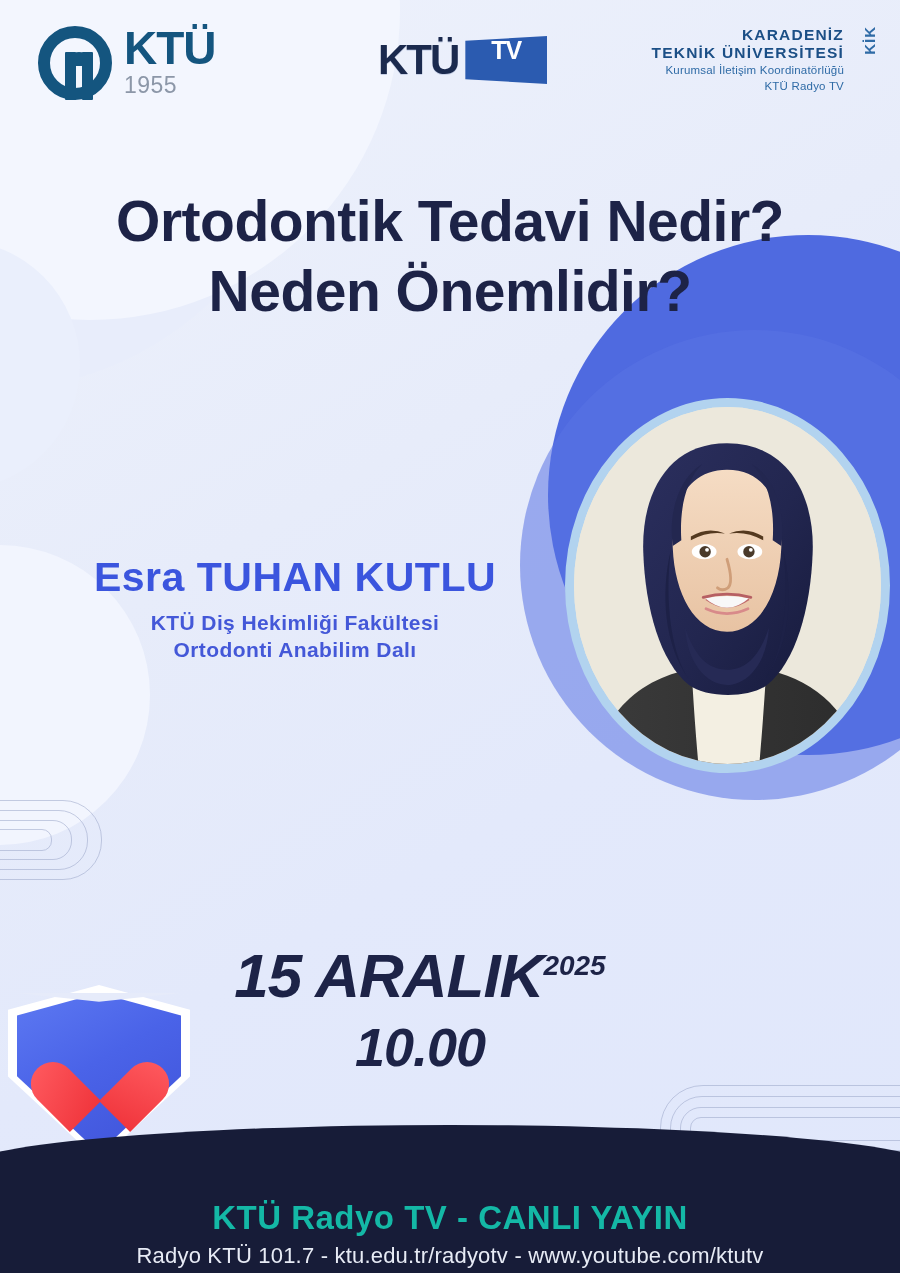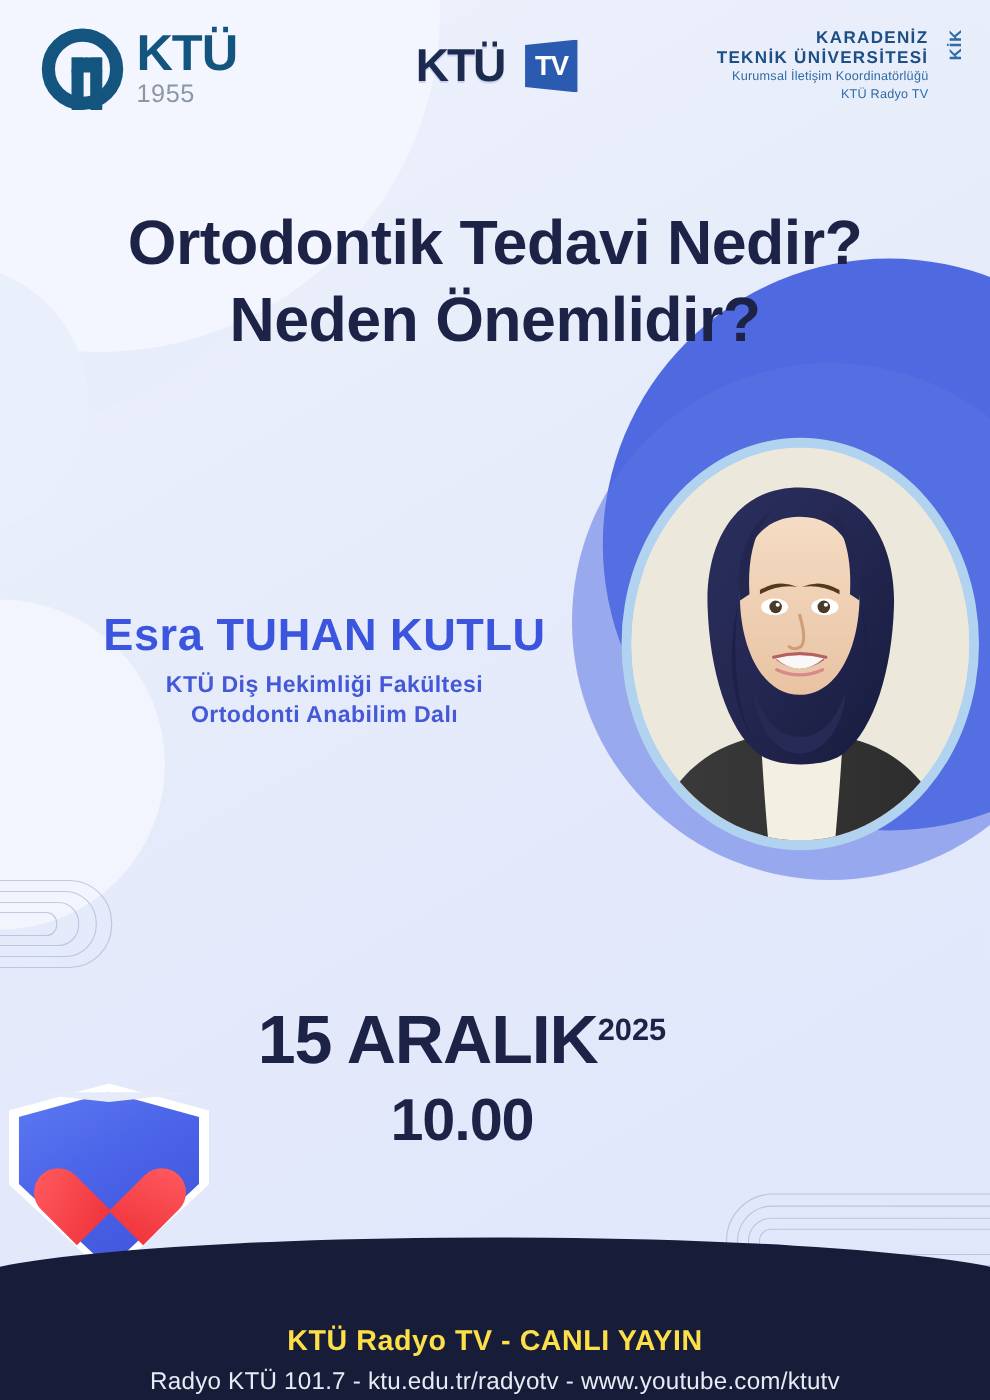--- a/index.html
+++ b/index.html
@@ -67,23 +67,23 @@
   .ktu-word{margin-left:6px;}
   .ktu-word .kt{font-size:46px;font-weight:bold;color:#14557f;line-height:44px;letter-spacing:-1px;}
   .ktu-word .yr{font-size:23px;color:#8c97a8;margin-top:2px;letter-spacing:.5px;}
 
   .ktutv{position:absolute;left:378px;top:36px;display:flex;align-items:center;}
   .ktutv .word{
     font-size:42px;font-weight:bold;color:#1b2a4e;letter-spacing:-2px;line-height:42px;
     text-shadow:0 1px 0 #c9d2e8;
   }
   .ktutv .screen{
-    margin-left:19px;width:48px;height:48px;background:#2b5bb0;
+    margin-left:7px;width:82px;height:48px;background:#2b5bb0;
     clip-path:polygon(0% 10%, 100% 0%, 100% 100%, 0% 90%);
-    display:flex;align-items:center;justify-content:center;
+    display:flex;justify-content:center;
   }
   .ktutv .screen b{color:#fff;font-size:25px;font-weight:bold;letter-spacing:-1px;}
 
   .kik-block{position:absolute;right:22px;top:26px;display:flex;align-items:flex-start;}
   .kik-text{text-align:right;padding-right:8px;}
   .kik-text .l1{font-size:15.5px;font-weight:bold;color:#1b4f86;letter-spacing:1.2px;line-height:18px;}
   .kik-text .l2{font-size:15.5px;font-weight:bold;color:#1b4f86;letter-spacing:1.2px;line-height:18px;}
   .kik-text .l3{font-size:11.5px;color:#2f6ba6;line-height:16px;letter-spacing:.2px;}
   .kik-text .l4{font-size:11.5px;color:#2f6ba6;line-height:16px;letter-spacing:.2px;}
   .kik-bar{width:3px;background:#2f6ba6;margin-right:6px;}
@@ -108,21 +108,21 @@
   }
   .photo{position:absolute;left:0;top:0;width:100%;height:100%;}
 
   
   .speaker{position:absolute;left:35px;top:550px;width:520px;text-align:center;color:#3b55de;}
   .speaker .title-line{font-size:38px;font-weight:bold;line-height:50px;letter-spacing:0px;}
   .speaker .name{font-size:41px;font-weight:bold;line-height:54px;letter-spacing:.5px;}
   .speaker .dept{font-size:21px;font-weight:bold;line-height:27px;letter-spacing:.4px;margin-top:5px;color:#4458d8;}
 
   
-  .date-block{position:absolute;left:0;top:900px;width:840px;text-align:center;color:#1d2347;}
+  .date-block{position:absolute;left:0;top:930px;width:840px;text-align:center;color:#1d2347;font-style:italic;}
   .date-line{font-size:62px;font-weight:bold;letter-spacing:-1px;line-height:72px;display:inline-block;position:relative;}
   .date-line .yr{font-size:28px;font-weight:bold;vertical-align:super;letter-spacing:0px;}
   .time-line{font-size:54px;font-weight:bold;letter-spacing:-1px;line-height:66px;margin-top:2px;}
 
   
   .shield-wrap{position:absolute;left:0px;top:985px;width:200px;height:180px;}
   .shield-outer{
     position:absolute;left:8px;top:0;width:182px;height:176px;
     background:#ffffff;
     clip-path:polygon(50% 0%, 100% 14%, 100% 52%, 50% 100%, 0% 52%, 0% 14%);
@@ -146,21 +146,21 @@
   .heart:before{left:42px;transform:rotate(45deg);transform-origin:0 100%;}
   .heart:after{left:0px;transform:rotate(-45deg);transform-origin:100% 100%;}
 
   
   .footer{
     position:absolute;left:-40px;bottom:-12px;width:980px;height:160px;
     background:#171c38;border-radius:50% 50% 0 0 / 44px 44px 0 0;
   }
   .footer-inner{position:absolute;left:40px;bottom:12px;width:900px;text-align:center;}
   .footer .f1{
-    color:#fde047;font-size:26px;font-weight:bold;letter-spacing:.5px;line-height:42px;
+    color:#14b8a6;font-size:33px;font-weight:bold;letter-spacing:.5px;line-height:42px;
   }
   .footer .f2{
     color:#e7ebf5;font-size:22px;letter-spacing:.2px;line-height:34px;font-weight:normal;text-align:center;
   }
 </style>
 </head>
 <body>
 
 <div class="poster">
 

